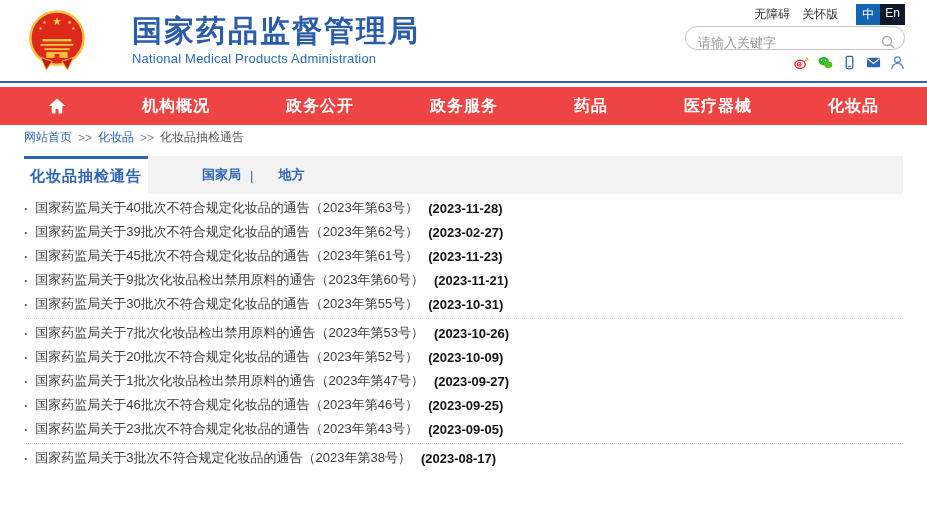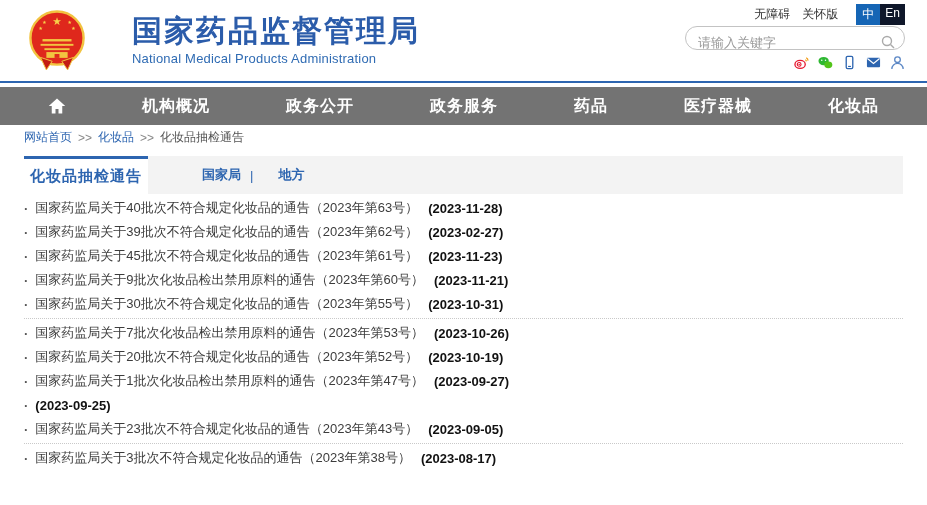--- a/index.html
+++ b/index.html
@@ -26,21 +26,21 @@
   .search-box input::placeholder { color:#999; }
   .search-icon { width:16px; height:16px; flex:0 0 auto; cursor:pointer; }
 
   .social { position:absolute; top:55px; right:22px; display:flex; align-items:center; gap:9px; }
   .social svg { width:15px; height:15px; display:block; cursor:pointer; }
 
   .header-rule { height:2px; background:#2d65b0; }
   .header-gap { height:4px; background:#fff; }
 
   
-  .nav { height:38px; background:#737373; display:flex; align-items:center; justify-content:space-around; padding:1px 10px; }
+  .nav { height:38px; background:#ef4444; display:flex; align-items:center; justify-content:space-around; padding:1px 10px; }
   .nav-item { color:#fff; font-size:16px; font-weight:bold; letter-spacing:1px; cursor:pointer; display:flex; align-items:center; }
   .home-icon svg { width:18px; height:18px; display:block; }
 
   
   .content { margin:0 24px; }
   .breadcrumb { margin-top:4px; font-size:12px; color:#666; display:flex; gap:6px; align-items:center; }
   .crumb-link { color:#2d65b0; cursor:pointer; }
   .crumb-sep { color:#888; }
   .crumb-current { color:#555; }
 
@@ -192,27 +192,28 @@
       </div>
     </div>
 
     <div class="group">
       <div class="row">
         <span class="row-title">国家药监局关于7批次化妆品检出禁用原料的通告（2023年第53号）</span>
         <span class="row-date">(2023-10-26)</span>
       </div>
       <div class="row">
         <span class="row-title">国家药监局关于20批次不符合规定化妆品的通告（2023年第52号）</span>
-        <span class="row-date">(2023-10-19)</span>
+        <span class="row-date">(2023-10-09)</span>
       </div>
       <div class="row">
         <span class="row-title">国家药监局关于1批次化妆品检出禁用原料的通告（2023年第47号）</span>
         <span class="row-date">(2023-09-27)</span>
       </div>
       <div class="row">
+        <span class="row-title">国家药监局关于46批次不符合规定化妆品的通告（2023年第46号）</span>
         <span class="row-date">(2023-09-25)</span>
       </div>
       <div class="row">
         <span class="row-title">国家药监局关于23批次不符合规定化妆品的通告（2023年第43号）</span>
         <span class="row-date">(2023-09-05)</span>
       </div>
     </div>
 
     <div class="group">
       <div class="row">

